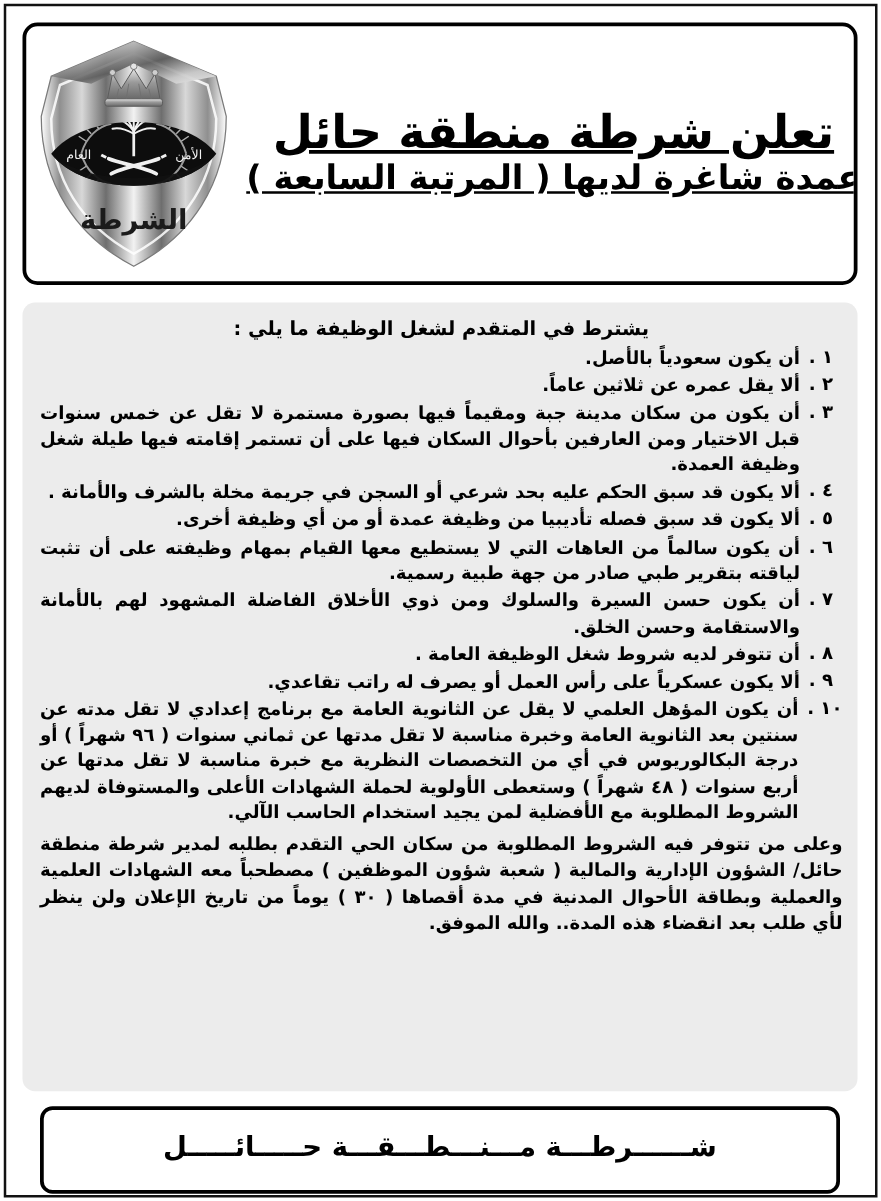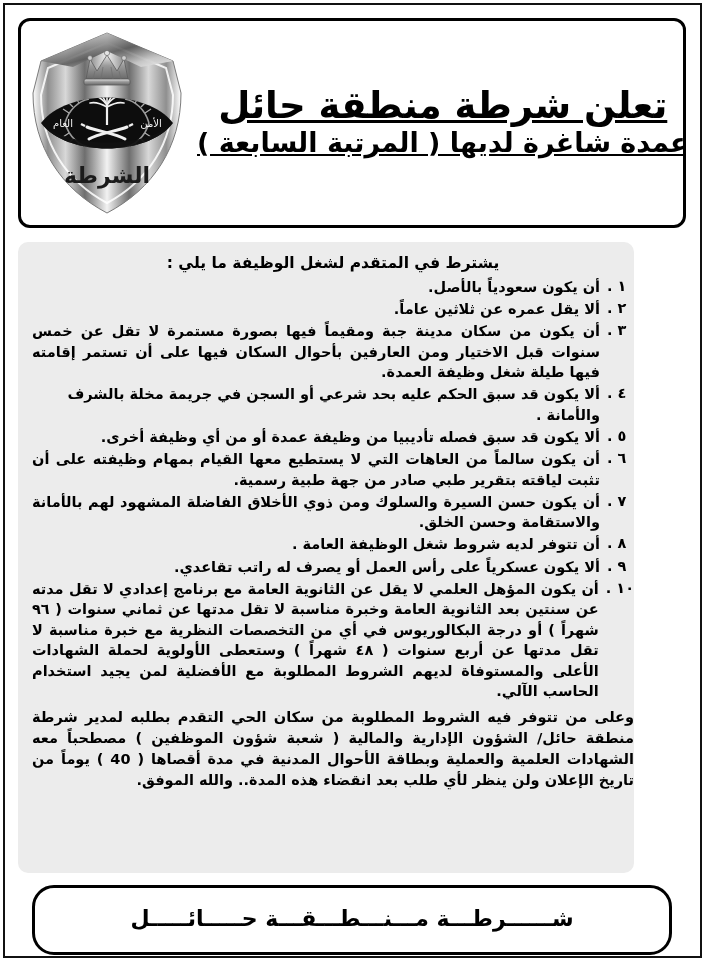--- a/index.html
+++ b/index.html
@@ -101,26 +101,26 @@
     justify-content: center;
     margin-right: 4px;
   }
   .emblem-svg { display: block; }
 
   
   .body-panel {
     position: absolute;
     left: 8px;
     top: 232px;
-    width: 616px;
+    width: 668px;
     height: 631px;
     background: #ececec;
     border-radius: 10px;
     box-sizing: border-box;
-    padding: 10px 0 8px 14px;
+    padding: 10px 12px 8px 14px;
     direction: rtl;
     overflow: hidden;
   }
 
   .intro-line {
     font-size: 15.5px;
     font-weight: bold;
     text-align: center;
     margin: 2px 0 5px 0;
     letter-spacing: -0.2px;
@@ -169,21 +169,21 @@
   }
 
   
   .footer-box {
     position: absolute;
     left: 22px;
     top: 875px;
     width: 640px;
     height: 70px;
     border: 3px solid #000000;
-    border-radius: 22px;
+    border-radius: 10px;
     box-sizing: border-box;
     background: #ffffff;
     display: flex;
     flex-direction: column;
     align-items: center;
     justify-content: center;
     direction: rtl;
   }
   .footer-title {
     font-size: 22px;
@@ -378,21 +378,21 @@
         <li class="cond-item">
           <span class="cond-num">٩ .</span>
           <span class="cond-text short">ألا يكون عسكرياً على رأس العمل أو يصرف له راتب تقاعدي.</span>
         </li>
         <li class="cond-item">
           <span class="cond-num">١٠ .</span>
           <span class="cond-text">أن يكون المؤهل العلمي لا يقل عن الثانوية العامة مع برنامج إعدادي لا تقل مدته عن سنتين بعد الثانوية العامة وخبرة مناسبة لا تقل مدتها عن ثماني سنوات ( ٩٦ شهراً ) أو درجة البكالوريوس في أي من التخصصات النظرية مع خبرة مناسبة لا تقل مدتها عن أربع سنوات ( ٤٨ شهراً ) وستعطى الأولوية لحملة الشهادات الأعلى والمستوفاة لديهم الشروط المطلوبة مع الأفضلية لمن يجيد استخدام الحاسب الآلي.</span>
         </li>
       </ul>
 
-      <div class="closing-para">وعلى من تتوفر فيه الشروط المطلوبة من سكان الحي التقدم بطلبه لمدير شرطة منطقة حائل/ الشؤون الإدارية والمالية ( شعبة شؤون الموظفين ) مصطحباً معه الشهادات العلمية والعملية وبطاقة الأحوال المدنية في مدة أقصاها ( 40 ) يوماً من تاريخ الإعلان ولن ينظر لأي طلب بعد انقضاء هذه المدة.. والله الموفق.</div>
+      <div class="closing-para">وعلى من تتوفر فيه الشروط المطلوبة من سكان الحي التقدم بطلبه لمدير شرطة منطقة حائل/ الشؤون الإدارية والمالية ( شعبة شؤون الموظفين ) مصطحباً معه الشهادات العلمية والعملية وبطاقة الأحوال المدنية في مدة أقصاها ( ٣٠ ) يوماً من تاريخ الإعلان ولن ينظر لأي طلب بعد انقضاء هذه المدة.. والله الموفق.</div>
     </div>
 
     <div class="footer-box">
       <div class="footer-title">شــــــرطـــة مـــنـــطـــقـــة حـــــائـــــل</div>
     </div>
 
   </div>
 </div>
 
 </body></html>

